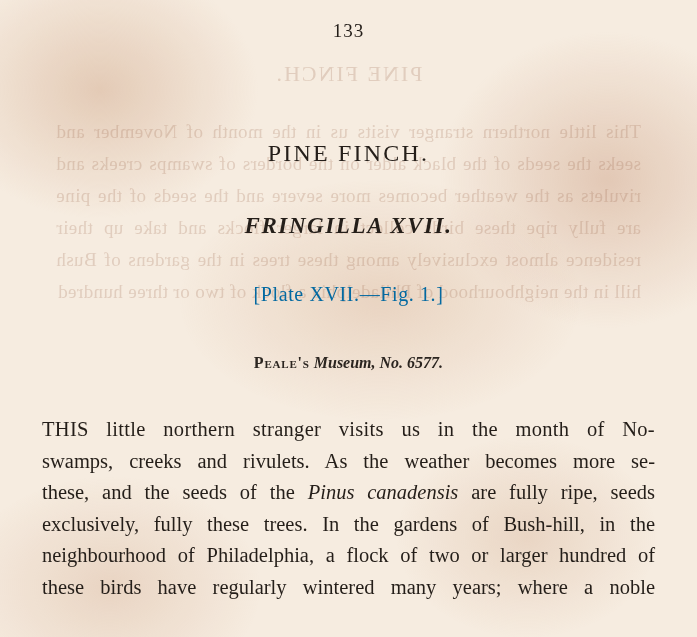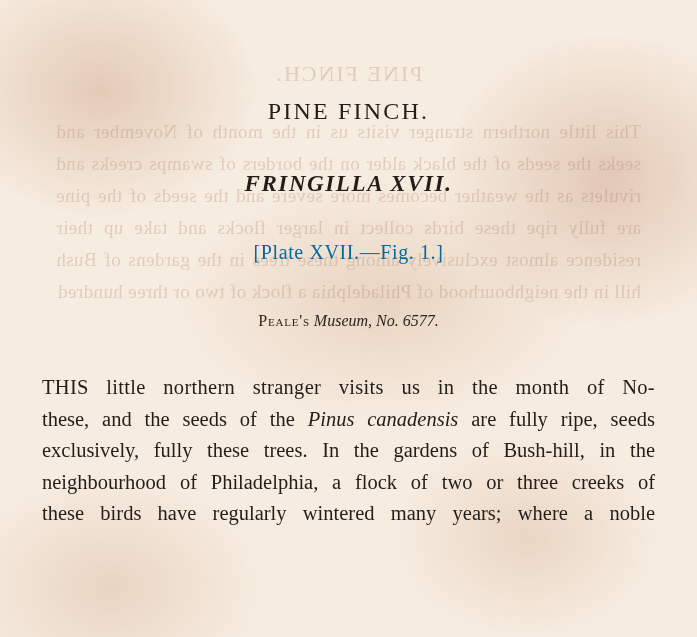--- a/index.html
+++ b/index.html
@@ -106,20 +106,21 @@
     letter-spacing: 0.6px;
     margin-top: 44px;
     color: #0369a1;
   }
 
   .citation {
     text-align: center;
     font-size: 16px;
     margin-top: 48px;
     color: #2b2520;
+    font-weight: bold;
   }
   .citation .smallcaps {
     font-variant: small-caps;
     letter-spacing: 0.8px;
   }
   .citation .ital {
     font-style: italic;
   }
 
   .body-text {
@@ -146,36 +147,38 @@
 <div class="paper-stain stain-d"></div>
 <div class="paper-stain stain-e"></div>
 
 <div class="showthrough">
   <span class="st-title">PINE FINCH.</span>
   <span>This little northern stranger visits us in the month of November and seeks the seeds of the black alder on the borders of swamps creeks and rivulets as the weather becomes more severe and the seeds of the pine are fully ripe these birds collect in larger flocks and take up their residence almost exclusively among these trees in the gardens of Bush hill in the neighbourhood of Philadelphia a flock of two or three hundred</span>
 </div>
 
 <div class="page">
 
+  <div class="folio">133</div>
 
   <div class="species-name">PINE FINCH.</div>
 
   <div class="latin-name">FRINGILLA XVII.</div>
 
   <div class="plate-ref">[Plate XVII.—Fig. 1.]</div>
 
   <div class="citation">
     <span class="smallcaps">Peale's</span>
     <span class="ital">Museum,</span>
     <span class="ital">No. 6577.</span>
   </div>
 
   <div class="body-text">
     <div class="lead">THIS little northern stranger visits us in the month of No-</div>
+    <div>swamps, creeks and rivulets.   As the weather becomes more se-</div>
     <div>
       <span>these, and the seeds of the </span><i>Pinus canadensis</i><span> are fully ripe, seeds</span>
     </div>
     <div>exclusively, fully these trees.   In the gardens of Bush-hill, in the</div>
-    <div>neighbourhood of Philadelphia, a flock of two or three creeks of</div>
+    <div>neighbourhood of Philadelphia, a flock of two or larger hundred of</div>
     <div>these birds have regularly wintered many years; where a noble</div>
   </div>
 
 </div>
 
 </body></html>

